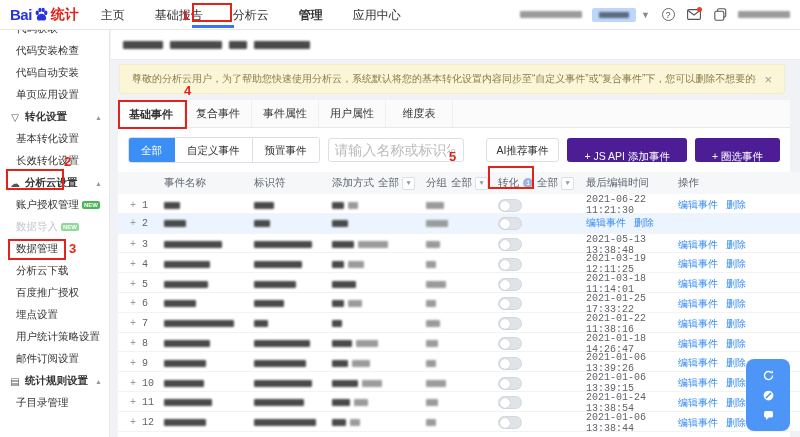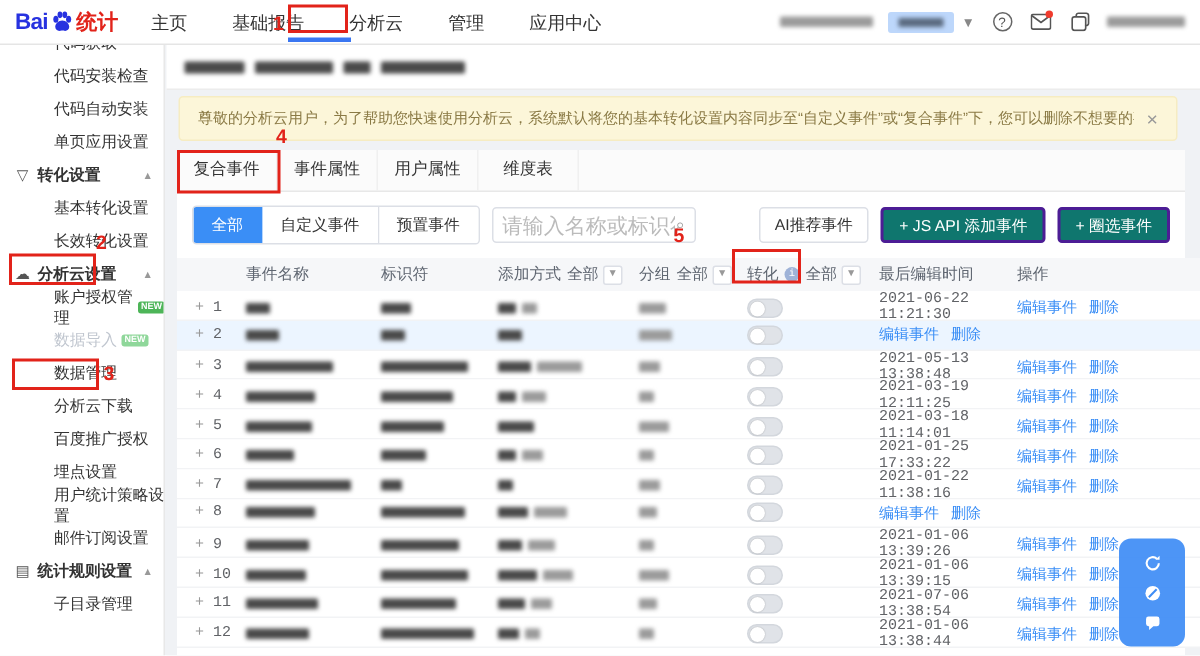--- a/index.html
+++ b/index.html
@@ -9,41 +9,41 @@
 
   
   .topnav { position:absolute; left:0; top:0; width:800px; height:30px; background:#fff;
             border-bottom:1px solid #e5e5e5; display:flex; align-items:center; padding:0 10px; z-index:5; }
   .logo { display:flex; align-items:center; gap:1px; cursor:pointer;justify-content:flex-end; }
   .logo .bai { color:#2732e0; font-weight:bold; font-size:15px; letter-spacing:-0.5px; }
   .logo .paw { width:17px; height:17px; position:relative; }
   .logo .suffix { color:#e2231a; font-weight:bold; font-size:14px; }
   .nav-items { display:flex; margin-left:22px; gap:30px; }
   .nav-item { font-size:12px; color:#333; cursor:pointer; position:relative; line-height:30px; }
-  .nav-item.active { font-weight:normal; }
+  .nav-item.active { font-weight:bold; }
   .nav-right { margin-left:auto; display:flex; align-items:center; gap:10px; }
   .redact { background:#4a4a4a; height:8px; border-radius:1px; filter:blur(1.3px); display:inline-block; }
   .redact.light { background:#9b9b9b; }
   .site-sel { display:flex; align-items:center; gap:5px; cursor:pointer; }
   .sel-blue { width:44px; height:14px; background:#bdd7fb; border-radius:2px; display:flex; align-items:center; justify-content:center; }
   .sel-blue .redact { width:30px; height:6px; background:#5b6b80; }
   .chev { color:#888; font-size:9px; }
   .tn-icon { width:16px; height:16px; display:inline-flex; align-items:center; justify-content:center;
              position:relative; cursor:pointer; color:#555; }
   .help-circle { width:13px; height:13px; border:1px solid #666; border-radius:50%; font-size:9px;
                  display:flex; align-items:center; justify-content:center; color:#555; }
   .mail-dot { position:absolute; right:0px; top:0px; width:5px; height:5px; background:#f03b2d; border-radius:50%; }
 
   
   .sidebar { position:absolute; left:0; top:30px; width:110px; height:407px; background:#fff;
              border-right:1px solid #e8e8e8; overflow:hidden; z-index:2; }
   .side-list { position:absolute; left:0; top:-12px; width:110px; }
   .side-item { height:22px; display:flex; align-items:center; font-size:10.5px; color:#333; cursor:pointer; }
   .side-item.group { padding-left:9px; font-weight:bold; gap:4px; }
-  .side-item.sub { padding-left:36px; }
+  .side-item.sub { padding-left:16px; }
   .side-item.disabled { color:#c0c6cf; cursor:default; }
   .side-item .g-icon { font-size:10px; color:#555; width:12px; text-align:center; font-weight:normal; }
   .side-item .arrow { margin-left:auto; margin-right:8px; color:#999; font-size:7px; font-weight:normal; }
   .badge-new { background:#4db558; color:#fff; font-size:6px; font-weight:bold; border-radius:2px;
                padding:1px 2px; margin-left:3px; line-height:1; }
   .side-item.disabled .badge-new { background:#8fd79a; }
 
   
   .main { position:absolute; left:111px; top:30px; width:689px; height:407px; background:#f0f2f5; }
   .crumbbar { position:absolute; left:0; top:0; width:689px; height:30px; background:#fff;
@@ -68,21 +68,21 @@
   .seg.active { background:#3a8ef6; color:#fff; border-color:#3a8ef6; }
   .searchbox { display:flex; align-items:center; width:136px; height:24px; border:1px solid #dcdfe6;
                border-radius:3px; padding:0 6px; background:#fff; }
   .searchbox input { border:none; outline:none; flex:1; font-size:14px; color:#333; width:100px;
                      font-family:"Liberation Sans",sans-serif; }
   .searchbox input::placeholder { color:#bbb; }
   .search-glyph { color:#999; font-size:11px; }
   .btn { height:24px; line-height:22px; border-radius:3px; font-size:10.5px; padding:0 10px; cursor:pointer;
          white-space:nowrap; }
   .btn.outline { background:#fff; border:1px solid #dcdfe6; color:#333; }
-  .btn.green { background:#0f766e; border:2px solid #4c1d95; color:#fff; }
+  .btn.green { background:#4c1d95; border:7px solid #4c1d95; color:#fff; }
   .spacer { flex:1; }
 
   
   .tbl { width:708px;font-family:Liberation Mono, monospace; }
   .trow { display:grid; grid-template-columns:24px 22px 90px 78px 94px 72px 88px 92px 1fr;
           align-items:center; }
   .thead { height:22px; background:#f6f7f9; font-size:10.5px; color:#5f6671; }
   .th { display:flex; align-items:center; gap:4px; }
   .mini-sel { display:inline-flex; align-items:center; gap:3px; }
   .sel-box { width:13px; height:13px; border:1px solid #dcdfe6; background:#fff; border-radius:2px;
@@ -286,20 +286,23 @@
       <span class="redact" style="width:56px;"></span>
     </div>
 
     <div class="notice">
       <span class="notice-text">尊敬的分析云用户，为了帮助您快速使用分析云，系统默认将您的基本转化设置内容同步至“自定义事件”或“复合事件”下，您可以删除不想要的事件。</span>
       <span class="notice-close">×</span>
     </div>
 
     <div class="card">
       <div class="tabbar" id="tabbar">
+          <div class="tab active">
+    <span>基础事件</span>
+  </div>
           <div class="tab">
     <span>复合事件</span>
   </div>
           <div class="tab">
     <span>事件属性</span>
   </div>
           <div class="tab">
     <span>用户属性</span>
   </div>
           <div class="tab">
@@ -556,20 +559,21 @@
                 <span class="redact light" style="width: 22px;"></span>
               </div>
     <div class="cellblur cb-grp">
                 <span class="redact light" style="width: 12px;"></span>
               </div>
     <div>
       <div class="toggle">
                   <div class="knob"></div>
                 </div>
     </div>
+    <div class="row-time">2021-01-18 14:26:47</div>
     <div class="row-links">
       <span class="lnk">编辑事件</span>
       <span class="lnk">删除</span>
     </div>
   </div>
             <div class="trow datarow">
     <div class="cell-expand">+</div>
     <div class="row-num">9</div>
     <div class="cellblur cb-name">
                 <span class="redact" style="width: 42px;"></span>
@@ -636,21 +640,21 @@
                 <span class="redact light" style="width: 14px;"></span>
               </div>
     <div class="cellblur cb-grp">
                 <span class="redact light" style="width: 12px;"></span>
               </div>
     <div>
       <div class="toggle">
                   <div class="knob"></div>
                 </div>
     </div>
-    <div class="row-time">2021-07-06 13:38:54</div>
+    <div class="row-time">2021-01-24 13:38:54</div>
     <div class="row-links">
       <span class="lnk">编辑事件</span>
       <span class="lnk">删除</span>
     </div>
   </div>
             <div class="trow datarow">
     <div class="cell-expand">+</div>
     <div class="row-num">12</div>
     <div class="cellblur cb-name">
                 <span class="redact" style="width: 42px;"></span>

